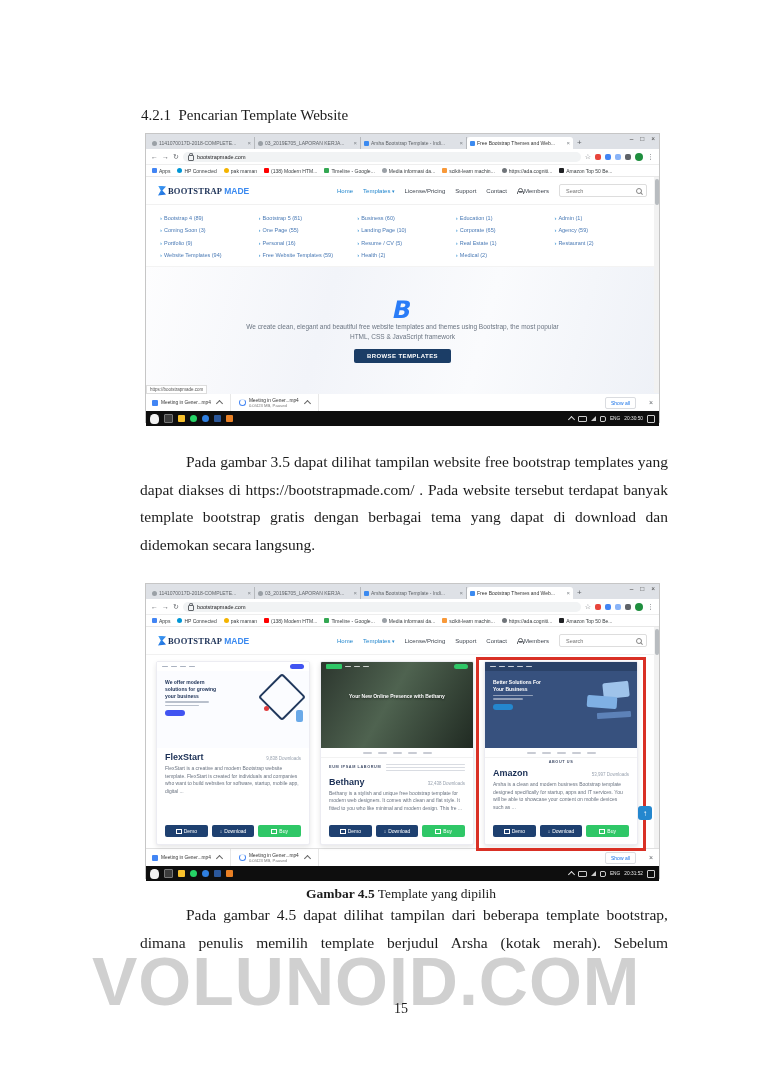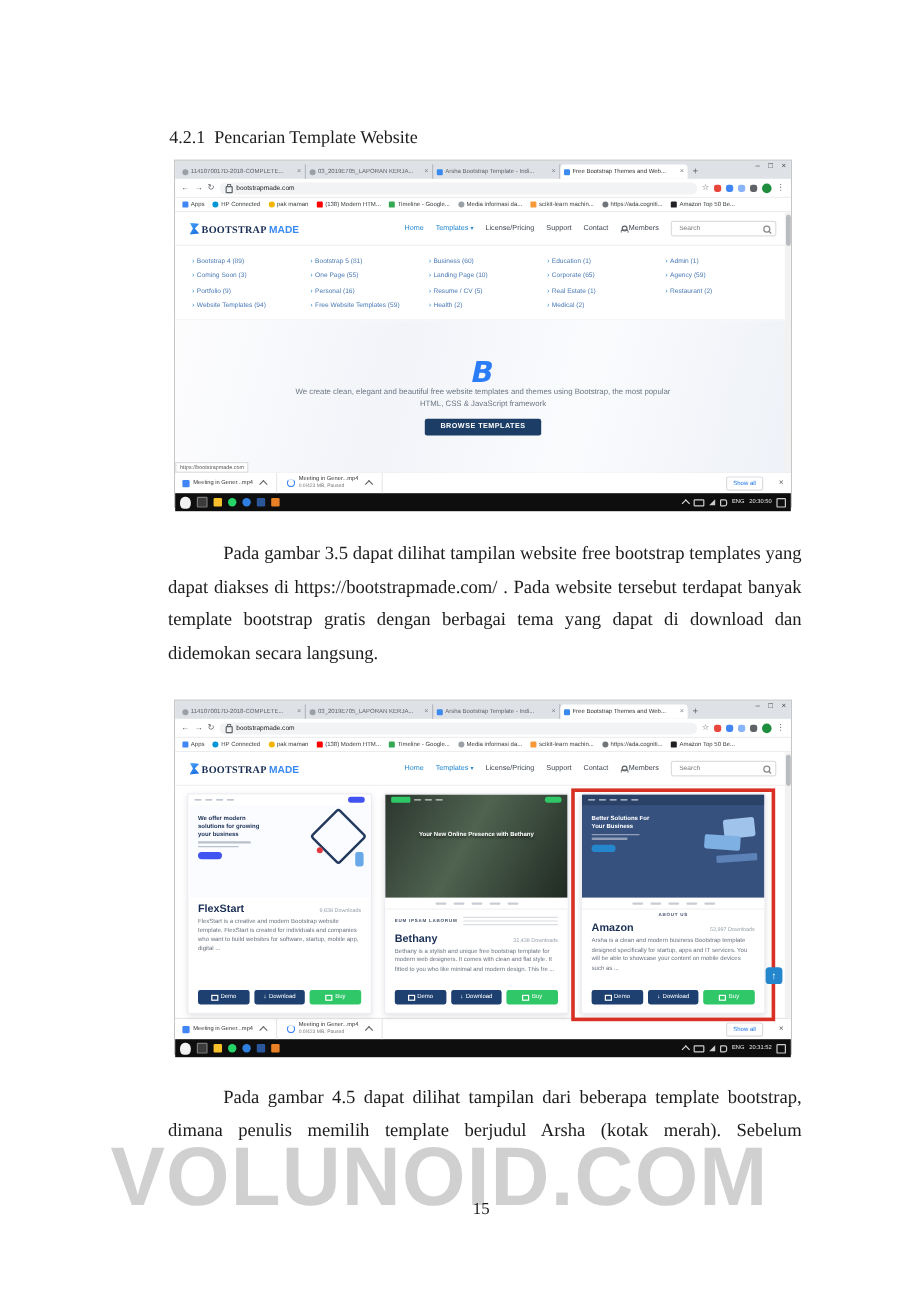--- a/index.html
+++ b/index.html
@@ -705,16 +705,17 @@
         <i class="tb-vol"></i>
         <span>ENG</span>
         <span>20:31:52</span>
         <i class="tb-ac"></i>
       </div>
     </div>
   </div>
 
   <div class="wm" id="wm2">VOLUNOID.COM</div>
 
+  <div class="caption" id="cap2"><b>Gambar 4.5</b><span> Template yang dipilih</span></div>
   <div class="para" id="para2">Pada gambar 4.5 dapat dilihat tampilan dari beberapa template bootstrap, dimana penulis memilih template berjudul Arsha (kotak merah). Sebelum</div>
 
   <div class="pageno">15</div>
 </div>
 
 </body></html>

